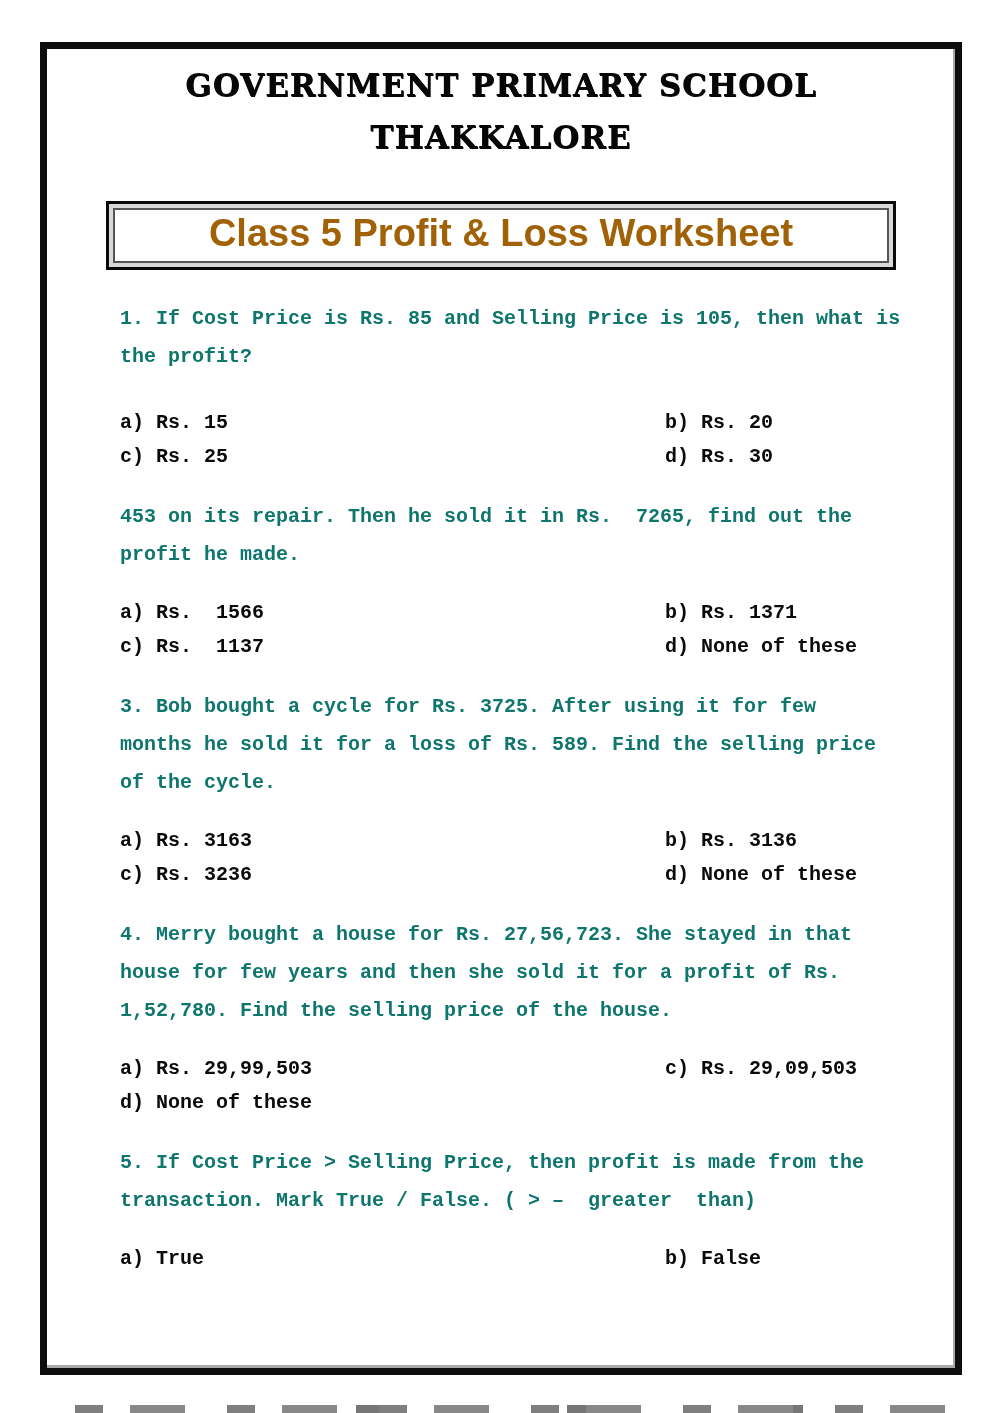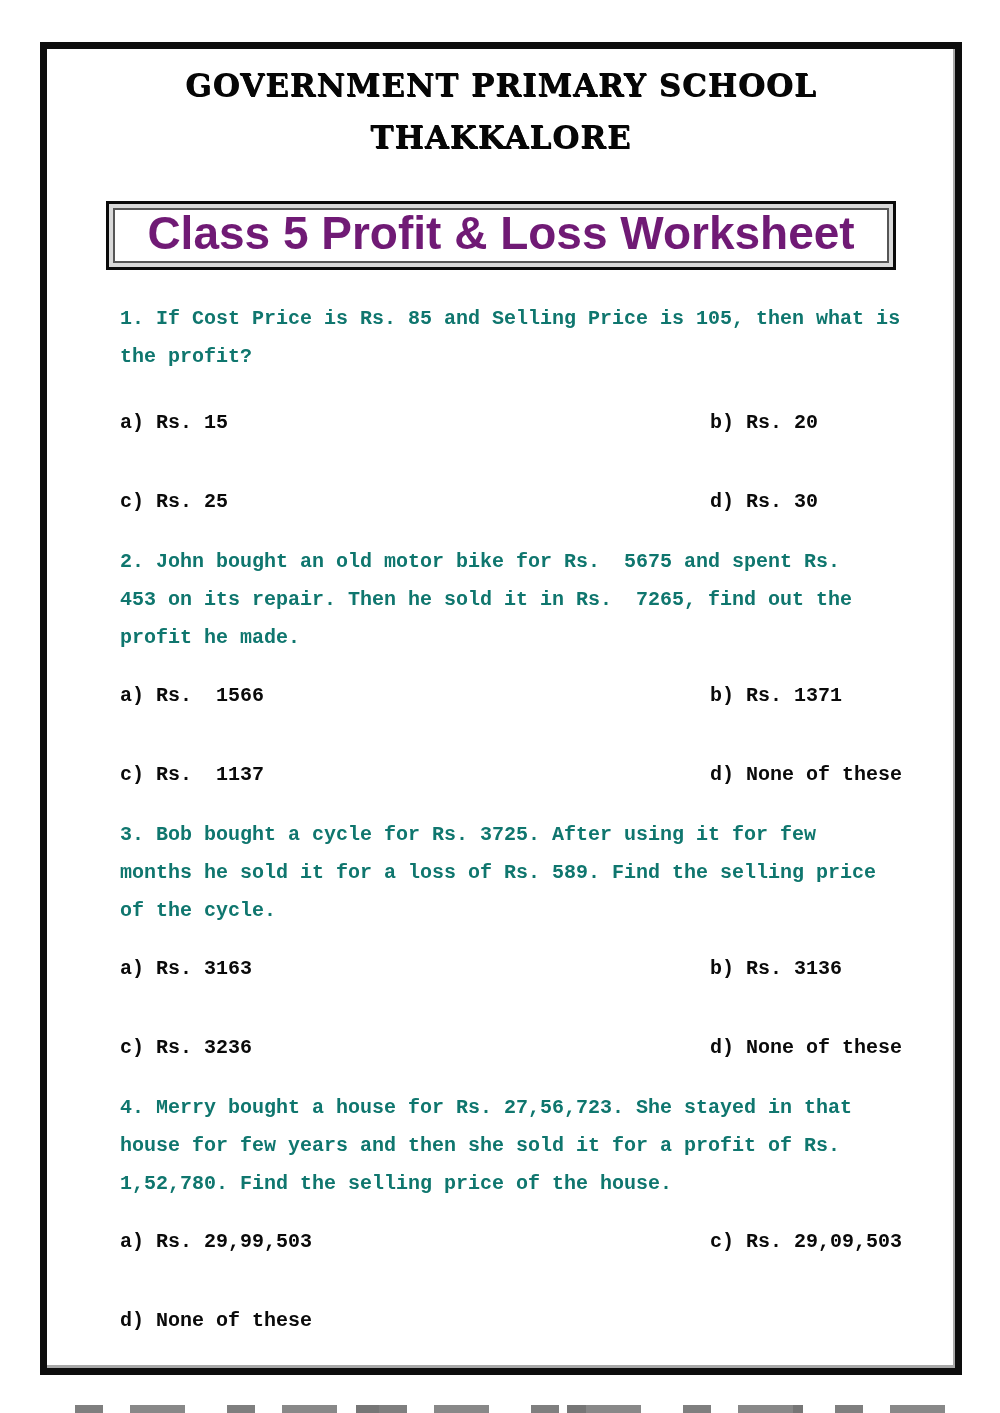--- a/index.html
+++ b/index.html
@@ -53,43 +53,42 @@
   }
   .title-box-inner {
     border: 2px solid #565656;
     background: #ffffff;
     text-align: center;
     padding: 1px 0 6px 0;
   }
   .title-text {
     font-family: "Liberation Sans", sans-serif;
     font-weight: bold;
-    font-size: 46px;
+    font-size: 38px;
     line-height: 44px;
-    color: #701a75;
+    color: #a16207;
   }
 
   
   .content {
     padding: 0 30px 0 73px;
   }
   .question { margin-top: 24px; }
   .question.first { margin-top: 30px; }
   .q-line {
     font-size: 20px;
     font-weight: bold;
     line-height: 38px;
     white-space: pre;
     color: #0f766e;
   }
   .options {
     margin-top: 22px;
     display: grid;
     grid-template-columns: 545px 1fr;
-    gap: 45px;
   }
   .options.first { margin-top: 30px; }
   .option {
     font-size: 20px;
     font-weight: bold;
     line-height: 34px;
     white-space: pre;
     color: #0a0a0a;
     cursor: pointer;
     justify-self: start;
@@ -129,21 +128,20 @@
       <div class="q-line">the profit?</div>
       <div class="options first">
         <div class="option">a) Rs. 15</div>
         <div class="option">b) Rs. 20</div>
         <div class="option">c) Rs. 25</div>
         <div class="option">d) Rs. 30</div>
       </div>
     </div>
 
     <div class="question">
-      <div class="q-line">2. John bought an old motor bike for Rs.  5675 and spent Rs.</div>
       <div class="q-line">453 on its repair. Then he sold it in Rs.  7265, find out the</div>
       <div class="q-line">profit he made.</div>
       <div class="options">
         <div class="option">a) Rs.  1566</div>
         <div class="option">b) Rs. 1371</div>
         <div class="option">c) Rs.  1137</div>
         <div class="option">d) None of these</div>
       </div>
     </div>
 
@@ -163,17 +161,25 @@
       <div class="q-line">4. Merry bought a house for Rs. 27,56,723. She stayed in that</div>
       <div class="q-line">house for few years and then she sold it for a profit of Rs.</div>
       <div class="q-line">1,52,780. Find the selling price of the house.</div>
       <div class="options">
         <div class="option">a) Rs. 29,99,503</div>
         <div class="option">c) Rs. 29,09,503</div>
         <div class="option">d) None of these</div>
       </div>
     </div>
 
+    <div class="question">
+      <div class="q-line">5. If Cost Price &gt; Selling Price, then profit is made from the</div>
+      <div class="q-line">transaction. Mark True / False. ( &gt; –  greater  than)</div>
+      <div class="options">
+        <div class="option">a) True</div>
+        <div class="option">b) False</div>
+      </div>
+    </div>
 
   </div>
 </div>
 
 <div class="fragments"></div>
 
 </body></html>

